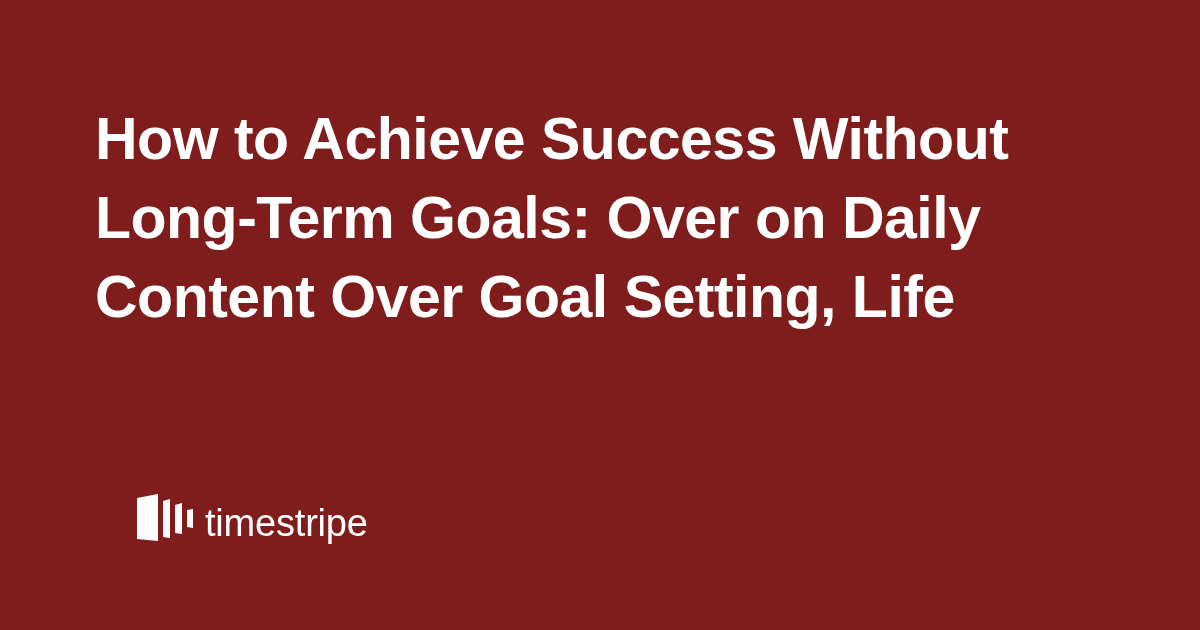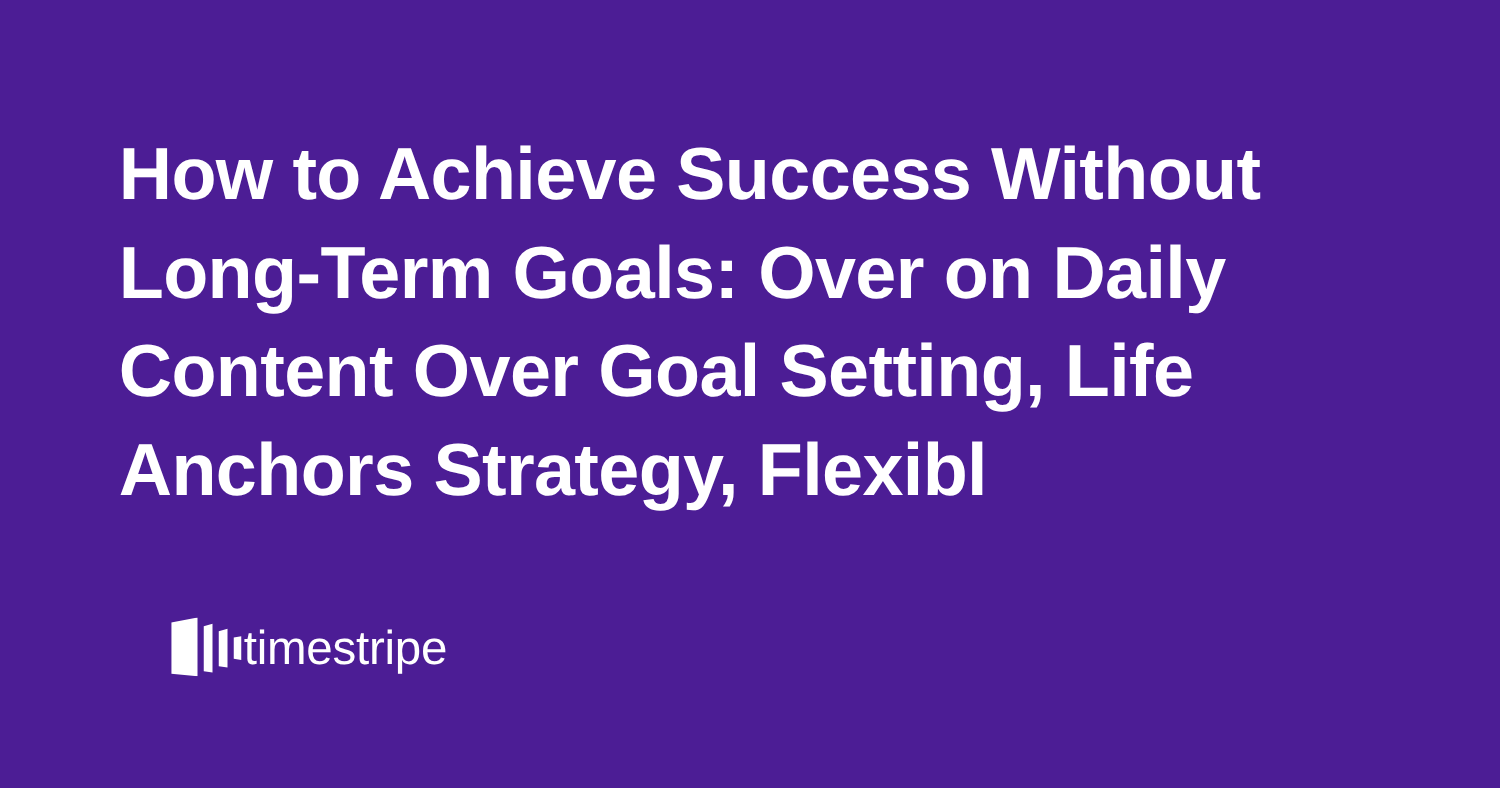--- a/index.html
+++ b/index.html
@@ -14,21 +14,21 @@
   body {
     background: #212121;
     font-family: "Liberation Sans", sans-serif;
     -webkit-font-smoothing: antialiased;
   }
 
   .card {
     position: relative;
     width: 1200px;
     height: 630px;
-    background: #4c1d95;
+    background: #7f1d1d;
     display: flex;
     flex-direction: column;
     justify-content: flex-start;
   }
 
   
   .headline {
     position: absolute;
     left: 95px;
     top: 100px;
@@ -46,22 +46,22 @@
     display: block;
     white-space: nowrap;
   }
 
   
   .brand {
     position: absolute;
     left: 95px;
     top: 494px;
     display: flex;
-    align-items: center;
-    gap: 0;
+    align-items: flex-end;
+    gap: 10px;
     padding-left: 42px;
   }
 
   .logo-mark {
     display: block;
     width: 58px;
     height: 47px;
     flex: 0 0 auto;
   }
 
@@ -78,21 +78,20 @@
 </style>
 </head>
 <body>
 
 <div class="card">
 
   <h1 class="headline">
     <span class="headline-line">How to Achieve Success Without</span>
     <span class="headline-line">Long-Term Goals: Over on Daily</span>
     <span class="headline-line">Content Over Goal Setting, Life</span>
-    <span class="headline-line">Anchors Strategy, Flexibl</span>
   </h1>
 
   <div class="brand">
     <svg class="logo-mark" viewBox="0 0 58 47" xmlns="http://www.w3.org/2000/svg" aria-hidden="true">
 
       <path d="M0 4 L21 0 L21 47 L0 45 Z" fill="#ffffff"></path>
 
       <path d="M26 7 L33 5 L33 44 L26 43 Z" fill="#ffffff"></path>
 
       <path d="M38 11 L45 9 L45 40 L38 39 Z" fill="#ffffff"></path>

